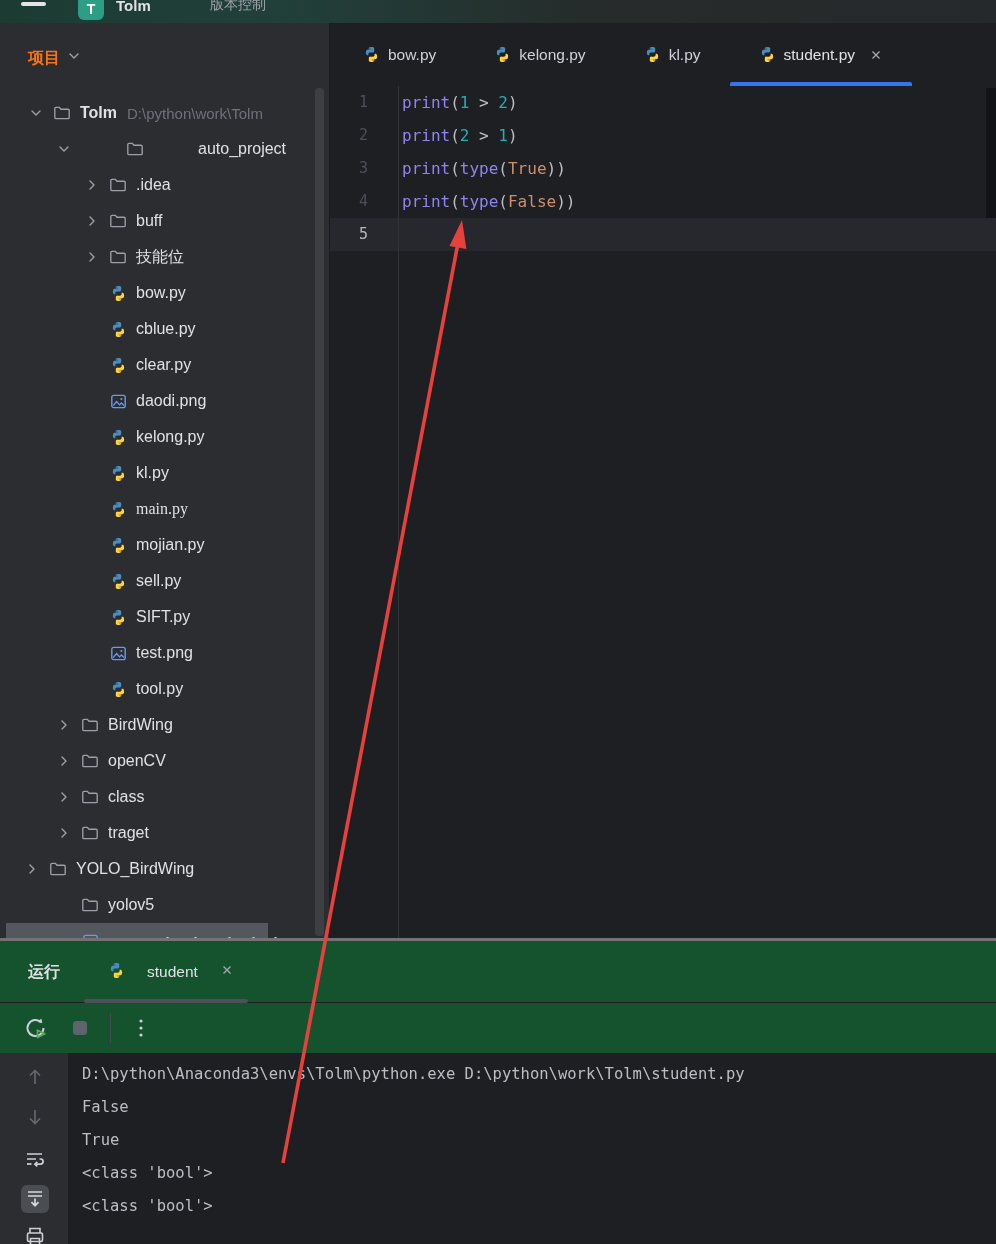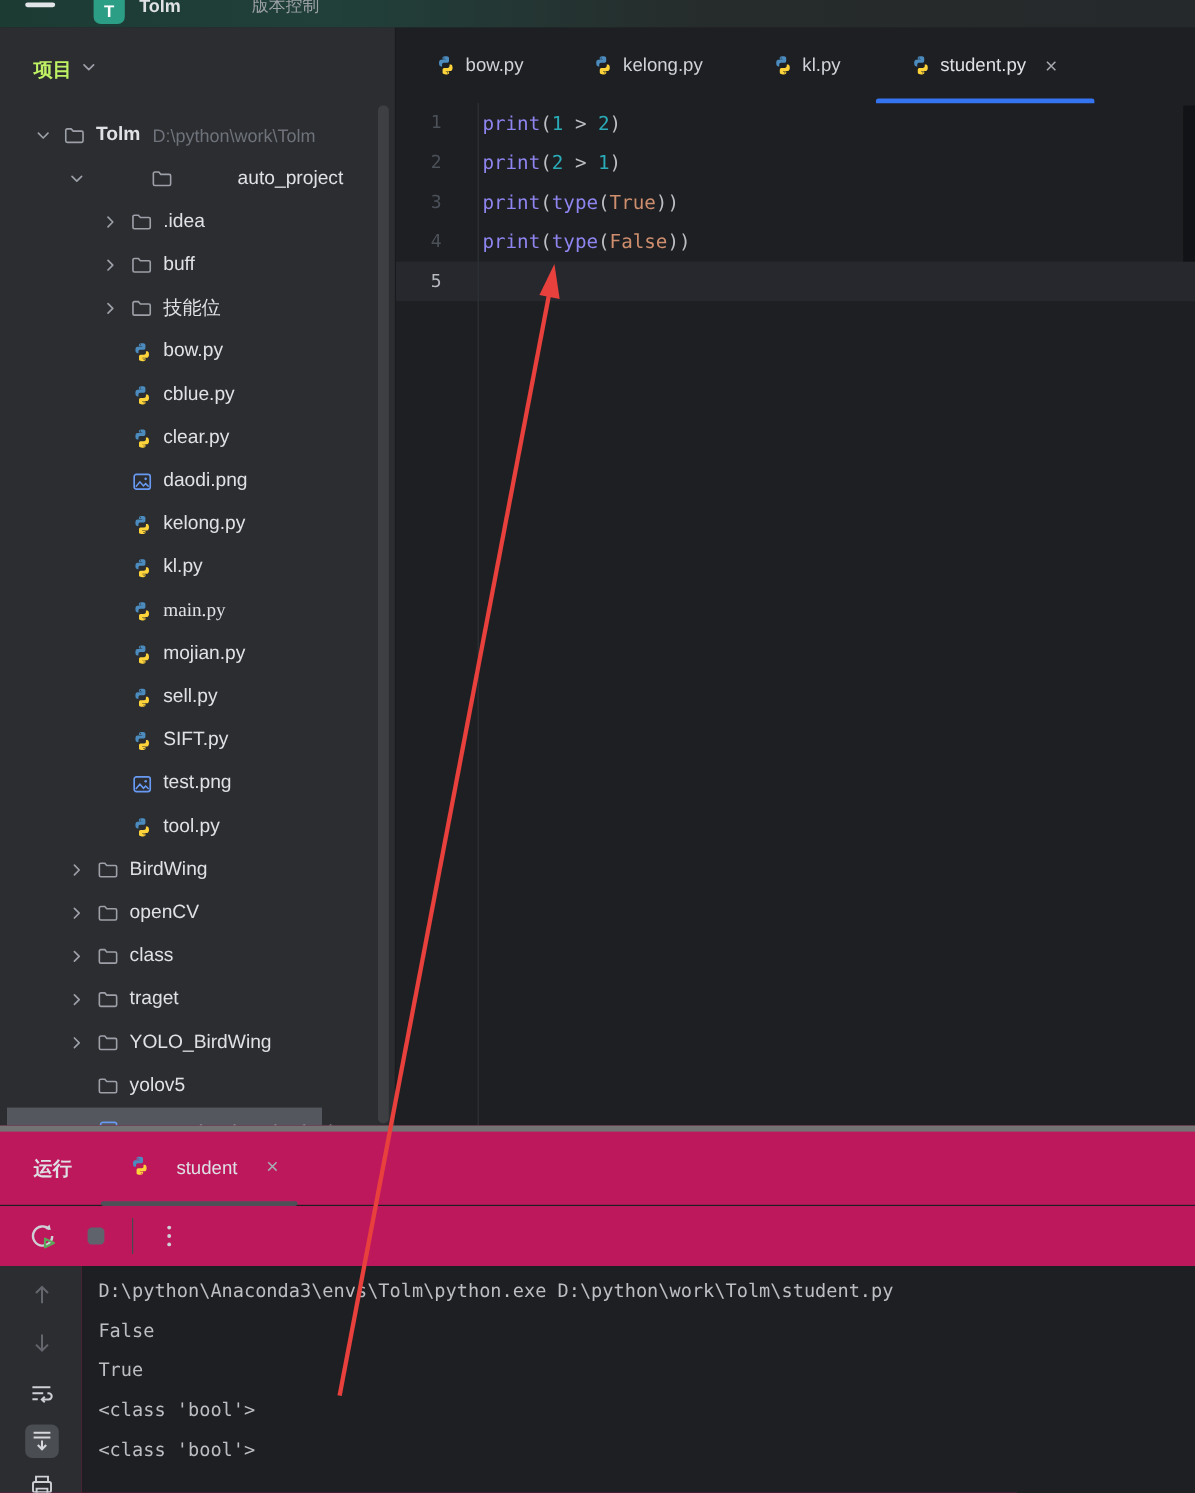--- a/index.html
+++ b/index.html
@@ -13,21 +13,21 @@
   .hamburger i { display:block; position:absolute; left:0; width:25px; height:4px; border-radius:2px; background:#E2E5E7; }
   .hamburger i:nth-child(1){ top:1px; }
   .appicon { position:absolute; left:78px; top:-6px; width:26px; height:26px; border-radius:6px;
     background:#2C9E86; color:#fff; font-weight:bold; font-size:14px; text-align:center; line-height:30px; }
   .titleproj { position:absolute; left:116px; top:-3px; color:#DFE1E5; font-size:15px; font-weight:bold; }
   .titlemenu { position:absolute; left:210px; top:-4px; color:#9DA1A8; font-size:14px; }
 
   
   .leftpanel { position:absolute; left:0; top:23px; width:330px; height:915px; background:#2B2D30; border-right:1px solid #1A1B1E; overflow:hidden; }
   .panelheader { position:absolute; left:28px; top:17px; height:36px; display:flex; align-items:center; gap:6px; cursor:pointer; }
-  .panelheader .ph-label { color:#bef264; font-size:16px; font-weight:bold; }
+  .panelheader .ph-label { color:#f97316; font-size:16px; font-weight:bold; }
   #tree { position:absolute; left:0; top:72px; width:330px; height:843px; overflow:hidden; }
   .trow { display:flex; align-items:center; height:36px; white-space:nowrap; overflow:hidden; cursor:pointer; }
   .trow .chev { width:20px; height:16px; display:flex; align-items:center; justify-content:center; flex:none; margin-right:6px; }
   .trow .ficon { width:20px; height:18px; display:flex; align-items:center; justify-content:center; flex:none; margin-right:8px; }
   .trow .tlabel { color:#DFE1E5; font-size:16px; }
   .trow .tlabel.bold { font-weight:bold; }
   .trow .tsuffix { color:#6E727A; font-size:15px; margin-left:10px; }
   .trow.sel { background:linear-gradient(90deg, rgba(0,0,0,0) 6px, #54575D 6px, #54575D 268px, rgba(0,0,0,0) 268px); }
   .cutdots { position:relative; top:-3px; margin-left:58px; width:3px; height:3px; border-radius:50%; background:#CFD2D6;
     box-shadow:28px 0 #CFD2D6, 62px 0 #CFD2D6, 86px 0 #CFD2D6, 108px 0 #CFD2D6; }
@@ -45,21 +45,21 @@
   #gutter .active { color:#B6B9C0; }
   .gutter-sep { position:absolute; left:68px; top:63px; width:1px; height:852px; background:#2F3237; }
   #codelines { position:absolute; left:72px; top:63px; font-family:"DejaVu Sans Mono",monospace; font-size:16px; line-height:33px; white-space:pre; }
   .tk-func { color:#8F85F0; }
   .tk-num { color:#2AACB8; }
   .tk-plain { color:#BCBEC4; }
   .tk-kw { color:#CF8E6D; }
   .editor-scroll-strip { position:absolute; left:656px; top:65px; width:10px; height:130px; background:#121316; }
 
   
-  .bottompanel { position:absolute; left:0; top:938px; width:996px; height:306px; background:#be185d; border-top:5px solid #737373; overflow:hidden; }
+  .bottompanel { position:absolute; left:0; top:938px; width:996px; height:306px; background:#14532d; border-top:3px solid #737373; overflow:hidden; }
   .runheader { position:absolute; left:0; top:0; width:996px; height:62px; border-bottom:1px solid #1E1F22; }
   .runtitle { position:absolute; left:28px; top:0; height:62px; display:flex; align-items:center; color:#DFE1E5; font-size:16px; font-weight:bold; }
   .runtab { position:absolute; left:84px; top:0; height:62px; display:flex; align-items:center; gap:22px; padding:0 14px 0 24px; cursor:pointer; }
   .runtab .rlabel { color:#DFE1E5; font-size:15.5px; }
   .runtab::after { content:""; position:absolute; left:0; right:0; bottom:0; height:4px; border-radius:2px; background:#4D5157; }
   .runtoolbar { position:absolute; left:0; top:62px; width:996px; height:50px; display:flex; align-items:center; padding-left:22px; gap:16px; }
   .tbtn { display:flex; align-items:center; justify-content:center; width:28px; height:28px; border-radius:5px; cursor:pointer; }
   .tsep { width:1px; height:30px; background:#46494E; }
   .console-gutter { position:absolute; left:0; top:112px; width:68px; height:194px; background:#2B2D30; }
   .cg-icon { position:absolute; left:21px; width:28px; height:28px; display:flex; align-items:center; justify-content:center; border-radius:6px; cursor:pointer; }
@@ -325,21 +325,21 @@
               <path d="M6 4l4 4-4 4" fill="none" stroke="#9DA0A8" stroke-width="1.4" stroke-linecap="round" stroke-linejoin="round"></path>
             </svg>
           </span>
           <span class="ficon">
             <svg width="18" height="18" viewBox="0 0 16 16">
               <path d="M1.6 4.1c0-.6.5-1.1 1.1-1.1h2.9l1.5 1.7h6.2c.6 0 1.1.5 1.1 1.1v6.1c0 .6-.5 1.1-1.1 1.1H2.7c-.6 0-1.1-.5-1.1-1.1z" fill="none" stroke="#9DA0A8" stroke-width="1.2"></path>
             </svg>
           </span>
           <span class="tlabel">traget</span>
         </div>
-        <div class="trow" style="padding-left: 54px;">
+        <div class="trow" style="padding-left: 22px;">
           <span class="chev">
             <svg width="16" height="16" viewBox="0 0 16 16">
               <path d="M6 4l4 4-4 4" fill="none" stroke="#9DA0A8" stroke-width="1.4" stroke-linecap="round" stroke-linejoin="round"></path>
             </svg>
           </span>
           <span class="ficon">
             <svg width="18" height="18" viewBox="0 0 16 16">
               <path d="M1.6 4.1c0-.6.5-1.1 1.1-1.1h2.9l1.5 1.7h6.2c.6 0 1.1.5 1.1 1.1v6.1c0 .6-.5 1.1-1.1 1.1H2.7c-.6 0-1.1-.5-1.1-1.1z" fill="none" stroke="#9DA0A8" stroke-width="1.2"></path>
             </svg>
           </span>

